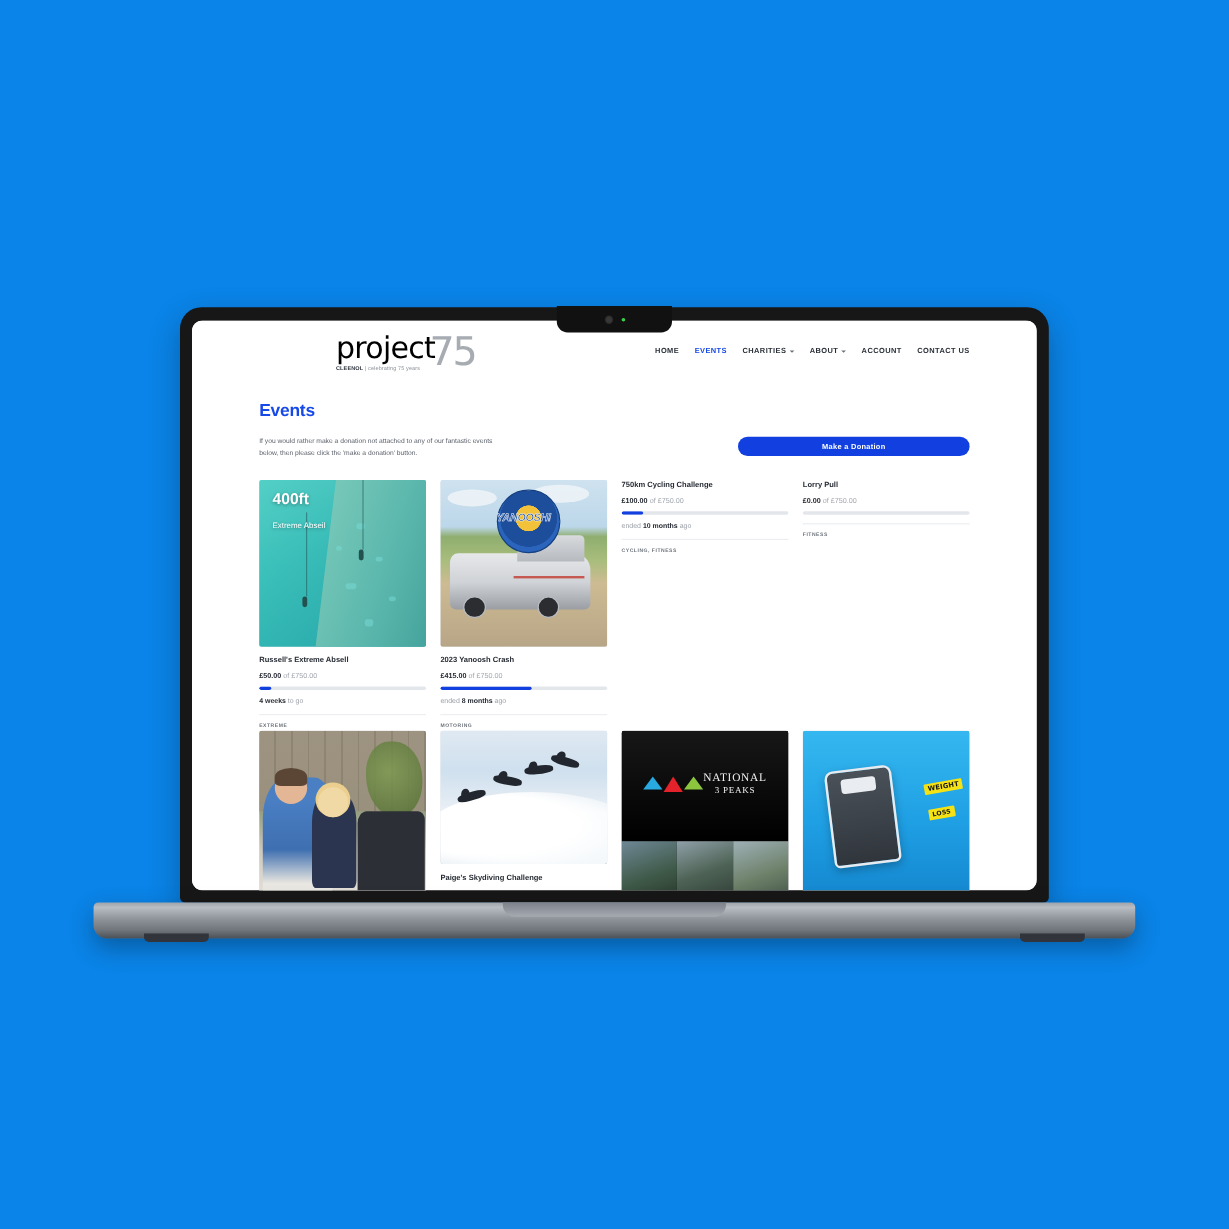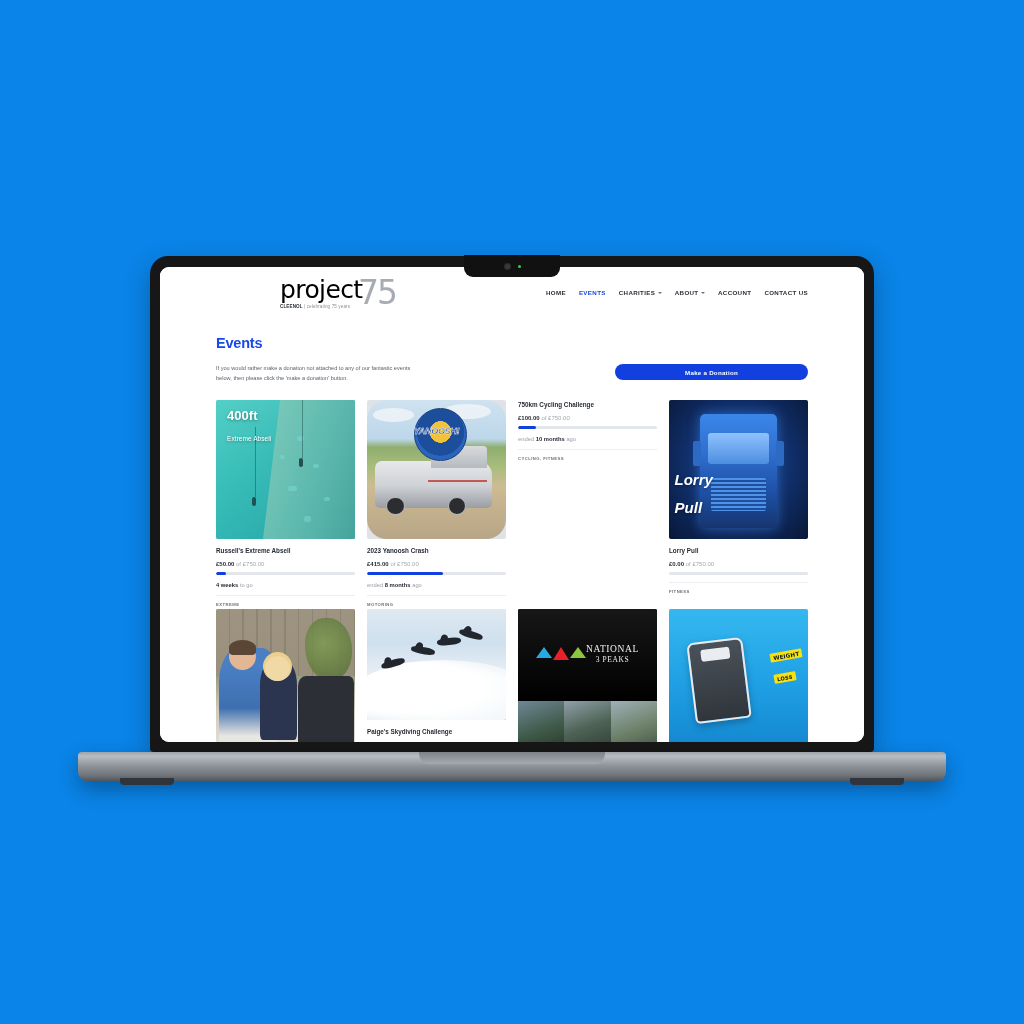--- a/index.html
+++ b/index.html
@@ -300,21 +300,20 @@
   }
   .art-abseil .rope {
     position: absolute;
     width: 1px;
     background: rgba(30,80,80,.5);
   }
 
   
   .art-yanoosh {
     background: linear-gradient(to bottom,#cfe2ef 0%,#bcd7ea 28%,#8fae6f 34%,#a8bd7c 48%,#cdbb93 62%,#b7a587 100%);
-    border-radius: 20px;
   }
   .art-yanoosh .cloud {
     position: absolute; background: #eef4f8; border-radius: 50%; opacity: .85;
   }
   .art-yanoosh .car {
     position: absolute;
     left: 6%; top: 44%;
     width: 84%; height: 34%;
     background: linear-gradient(to bottom,#e7e8ea 0%,#cfd2d6 52%,#9a9ea4 100%);
     border-radius: 7px 14px 5px 5px;
@@ -695,31 +694,20 @@
       <div class="progress-fill" style="width:13%"></div>
     </div>
     <div class="event-time">
       <span>ended</span>
       <b>10 months</b>
       <span>ago</span>
     </div>
     <div class="event-tags">CYCLING, FITNESS</div>
   </div>
                 <div class="event-card">
-    <div class="event-thumb">
-                    <div class="art art-lorry">
-      <span class="cab"></span>
-      <span class="windscreen"></span>
-      <span class="mirror" style="left:17%"></span>
-      <span class="mirror" style="right:17%"></span>
-      <span class="grille"></span>
-      <span class="art-label" style="left:4%;top:52%;font-size:15px;font-style:italic">Lorry</span>
-      <span class="art-label" style="left:4%;top:72%;font-size:15px;font-style:italic">Pull</span>
-    </div>
-                  </div>
     <div class="event-title">Lorry Pull</div>
     <div class="event-amounts">
       <span class="raised">£0.00</span>
       <span>of</span>
       <span>£750.00</span>
     </div>
     <div class="progress-track">
       <div class="progress-fill" style="width:0%"></div>
     </div>
     <div class="event-time empty">

